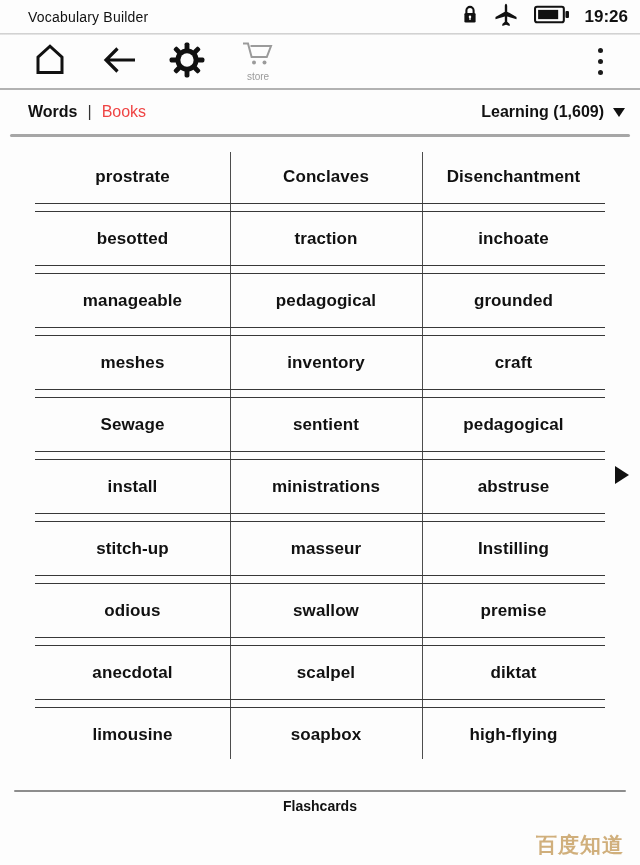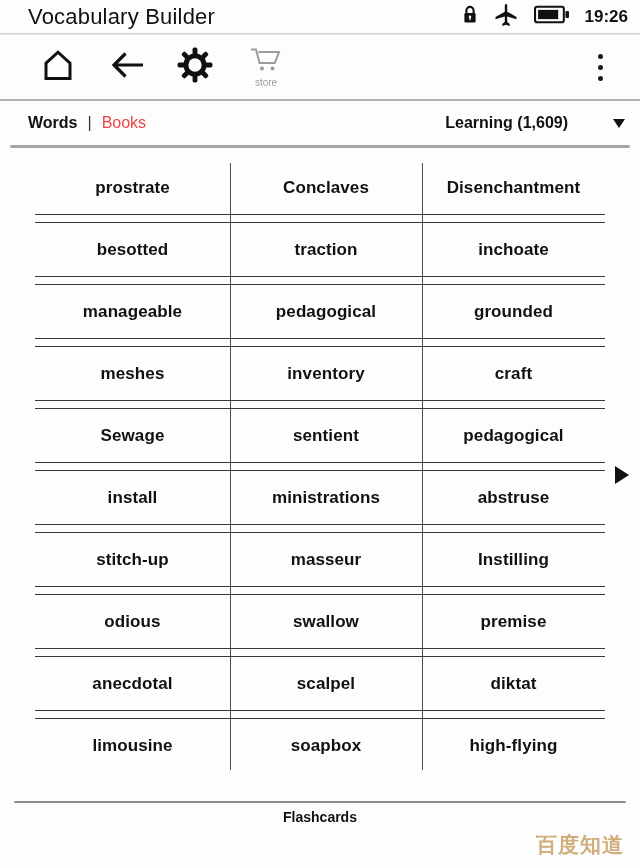--- a/index.html
+++ b/index.html
@@ -6,40 +6,40 @@
   body{
     width:640px;height:865px;
     background:#fdfdfd;
     font-family:"Liberation Sans", sans-serif;
     color:#111;
     position:relative;
     overflow:hidden;
   }
   
   .status-bar{height:33px;display:flex;align-items:center;padding:0 12px 0 28px;box-sizing:border-box;}
-  .status-title{font-size:22px;letter-spacing:.2px;}
+  .status-title{font-size:14px;letter-spacing:.2px;}
   .status-right{margin-left:auto;display:flex;align-items:center;gap:15px;}
   .status-time{font-size:17px;font-weight:700;}
   .sep-status{height:2px;background:linear-gradient(#c9c9c9,#ececec);}
 
   
-  .toolbar{height:64px;display:flex;align-items:center;padding:0 33px 0 40px;gap:31px;box-sizing:border-box;}
+  .toolbar{height:53px;display:flex;align-items:center;padding:0 33px 0 32px;gap:31px;box-sizing:border-box;}
   .tb-btn{display:flex;flex-direction:column;align-items:center;justify-content:center;cursor:pointer;}
   .store-label{font-size:10px;color:#9b9b9b;line-height:10px;margin-top:0px;}
   .overflow-btn{margin-left:auto;display:flex;flex-direction:column;gap:6px;padding:4px;}
   .dot{width:5px;height:5px;border-radius:50%;background:#1b1b1b;}
   .sep-toolbar{height:2px;background:#b2b2b2;}
 
   
   .tab-bar{height:44px;display:flex;align-items:center;padding:0 15px 0 28px;box-sizing:border-box;}
   .tab-left{display:flex;gap:10px;align-items:flex-end;font-size:16px;}
   .tab-words{font-weight:700;}
   .tab-pipe{color:#333;font-weight:400;}
   .tab-books{font-weight:400;color:#ef4444;}
-  .tab-right{margin-left:auto;display:flex;align-items:center;font-size:16px;font-weight:700;gap:36px;}
+  .tab-right{margin-left:auto;display:flex;align-items:center;font-size:16px;font-weight:700;}
   .caret-down{width:0;height:0;border-left:6.5px solid transparent;border-right:6.5px solid transparent;border-top:9px solid #111;margin-left:9px;}
   .sep-tabs{height:3px;background:#a6a6a6;margin:0 10px;border-radius:2px;}
 
   
   .grid-wrap{position:relative;margin:13px 35px 0 35px;width:570px;}
   .vline{position:absolute;top:2px;bottom:2px;width:1px;background:#4d4d4d;}
   .vline.v1{left:195px}
   .vline.v2{left:387px}
   .word-grid{position:relative;}
   .word-row{display:flex;height:53px;align-items:center;border-top:1px solid #383838;border-bottom:1px solid #383838;margin-bottom:7px;}

